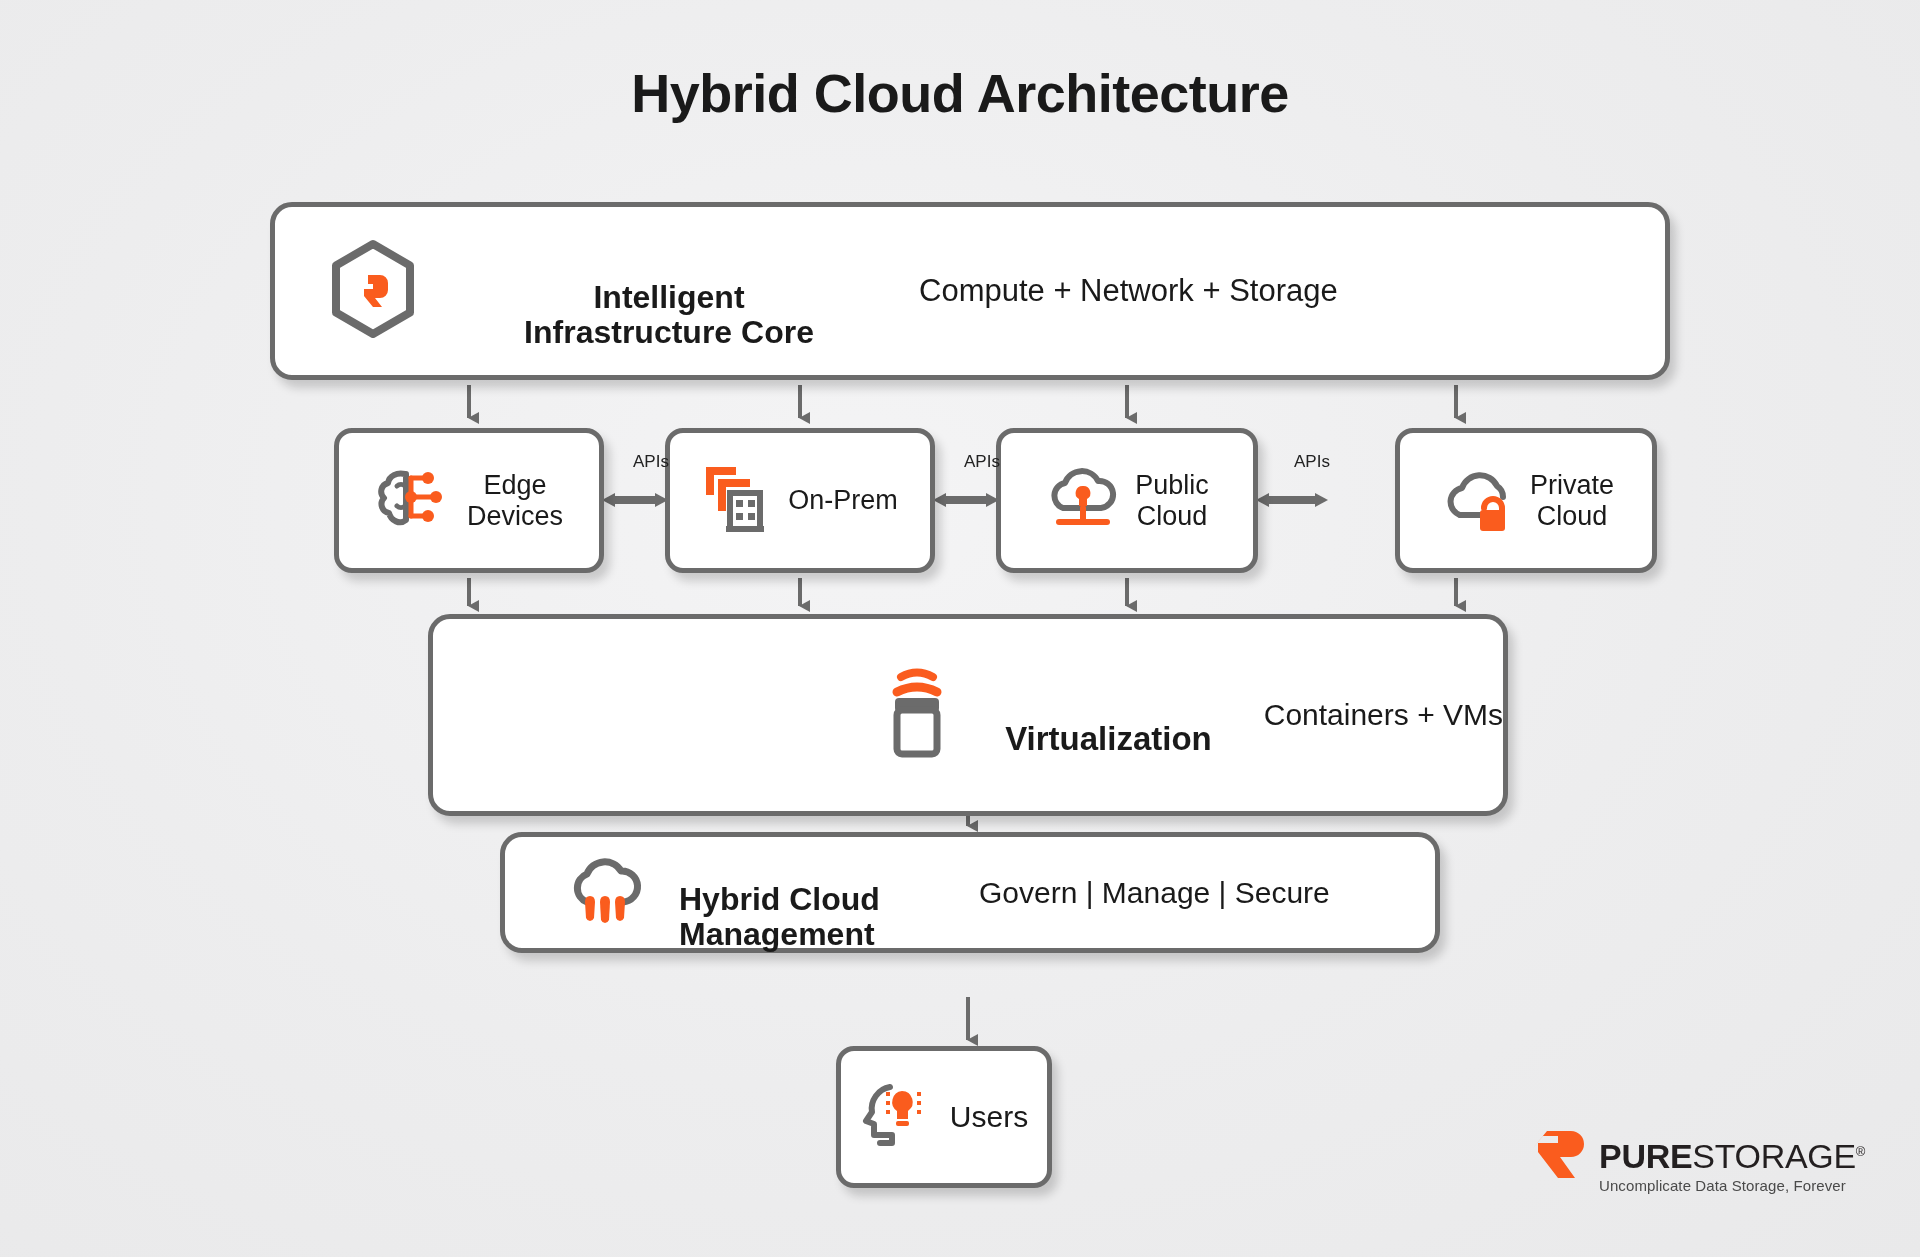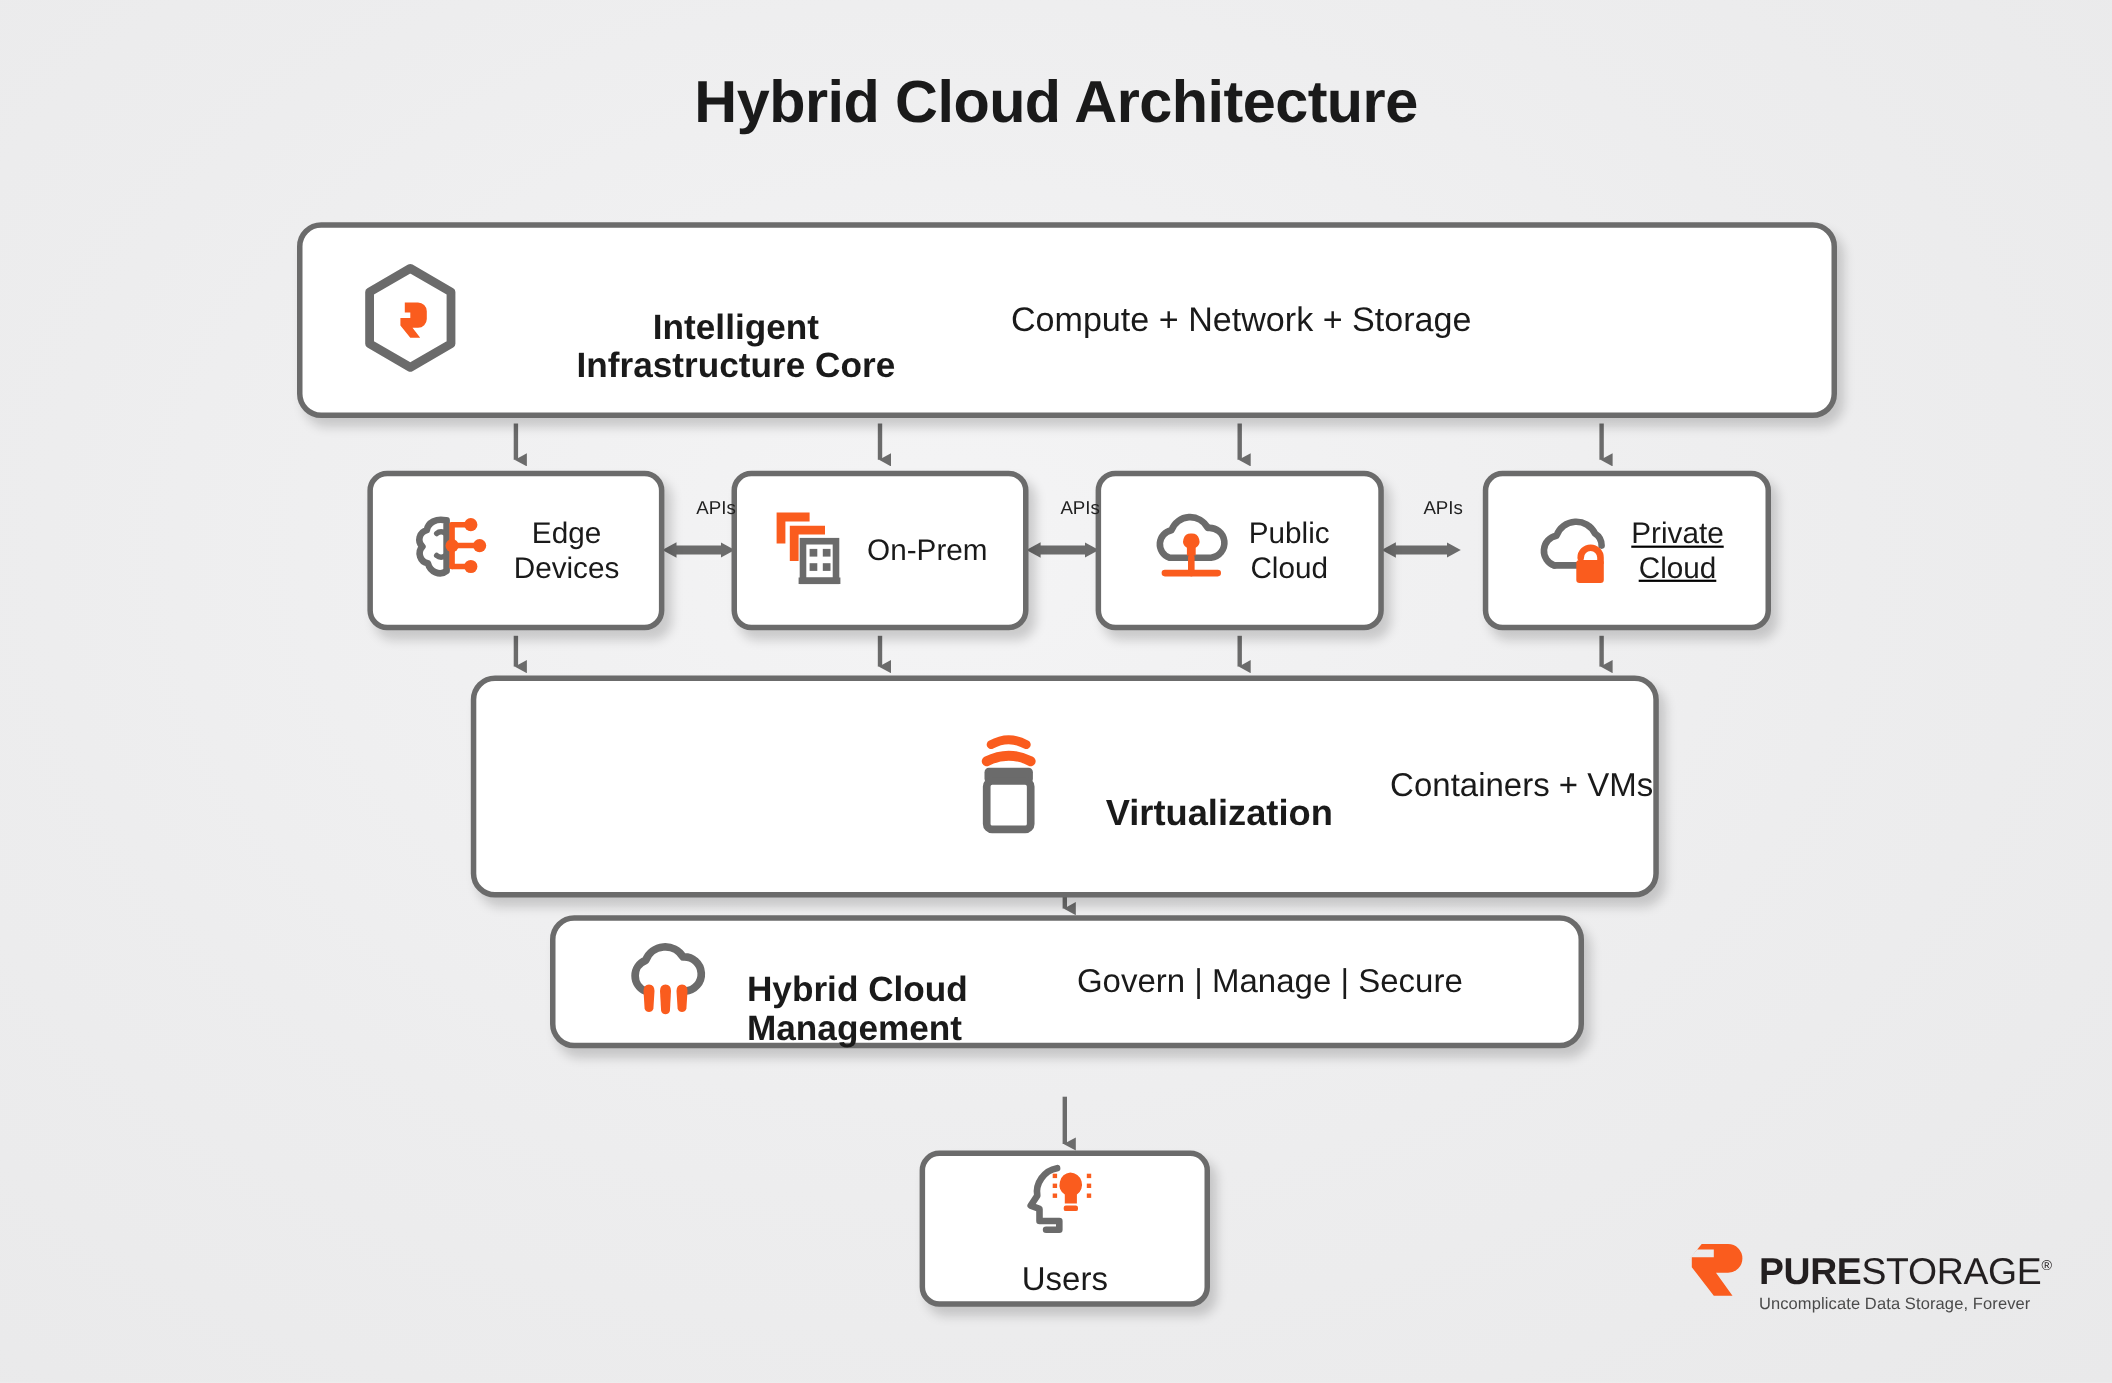--- a/index.html
+++ b/index.html
@@ -52,32 +52,32 @@
 
   
   #core-box   { left: 270px;  top: 202px; width: 1400px; height: 178px; padding-left: 52px; gap: 60px; }
   #core-title { font-size: 32px; text-align: center; width: 380px; }
   #core-sub   { font-size: 31px; white-space: nowrap; }
 
   .tier2 { height: 145px; justify-content: center; gap: 14px; padding: 0 10px; }
   #edge-box    { left: 334px;  top: 428px; width: 270px; }
   #onprem-box  { left: 665px;  top: 428px; width: 270px; }
   #public-box  { left: 996px;  top: 428px; width: 262px; }
-  #private-box { left: 1348px; top: 428px; width: 262px; text-decoration: underline; }
+  #private-box { left: 1395px; top: 428px; width: 262px; }
   .tier2 .label-reg { font-size: 27px; text-align: center; }
 
   #virt-box   { left: 428px; top: 614px; width: 1080px; height: 202px; padding-left: 108px; gap: 52px; justify-content: flex-end; }
   #virt-title { font-size: 33px; }
   #virt-sub   { font-size: 30px; white-space: nowrap; }
 
   #mgmt-box   { left: 500px; top: 832px; width: 940px; height: 121px; padding-left: 56px; gap: 30px; }
   #mgmt-title { font-size: 32px; width: 270px; }
   #mgmt-sub   { font-size: 30px; white-space: nowrap; }
 
-  #users-box  { left: 836px; top: 1046px; width: 264px; height: 142px; justify-content: center; gap: 16px; flex-direction: column; }
+  #users-box  { left: 836px; top: 1046px; width: 216px; height: 142px; justify-content: center; gap: 16px; }
   #users-label{ font-size: 30px; }
 
   
   .api-label {
     position: absolute;
     font-size: 17px;
     color: #222;
     text-align: center;
     width: 60px;
     padding-left: 28px;

